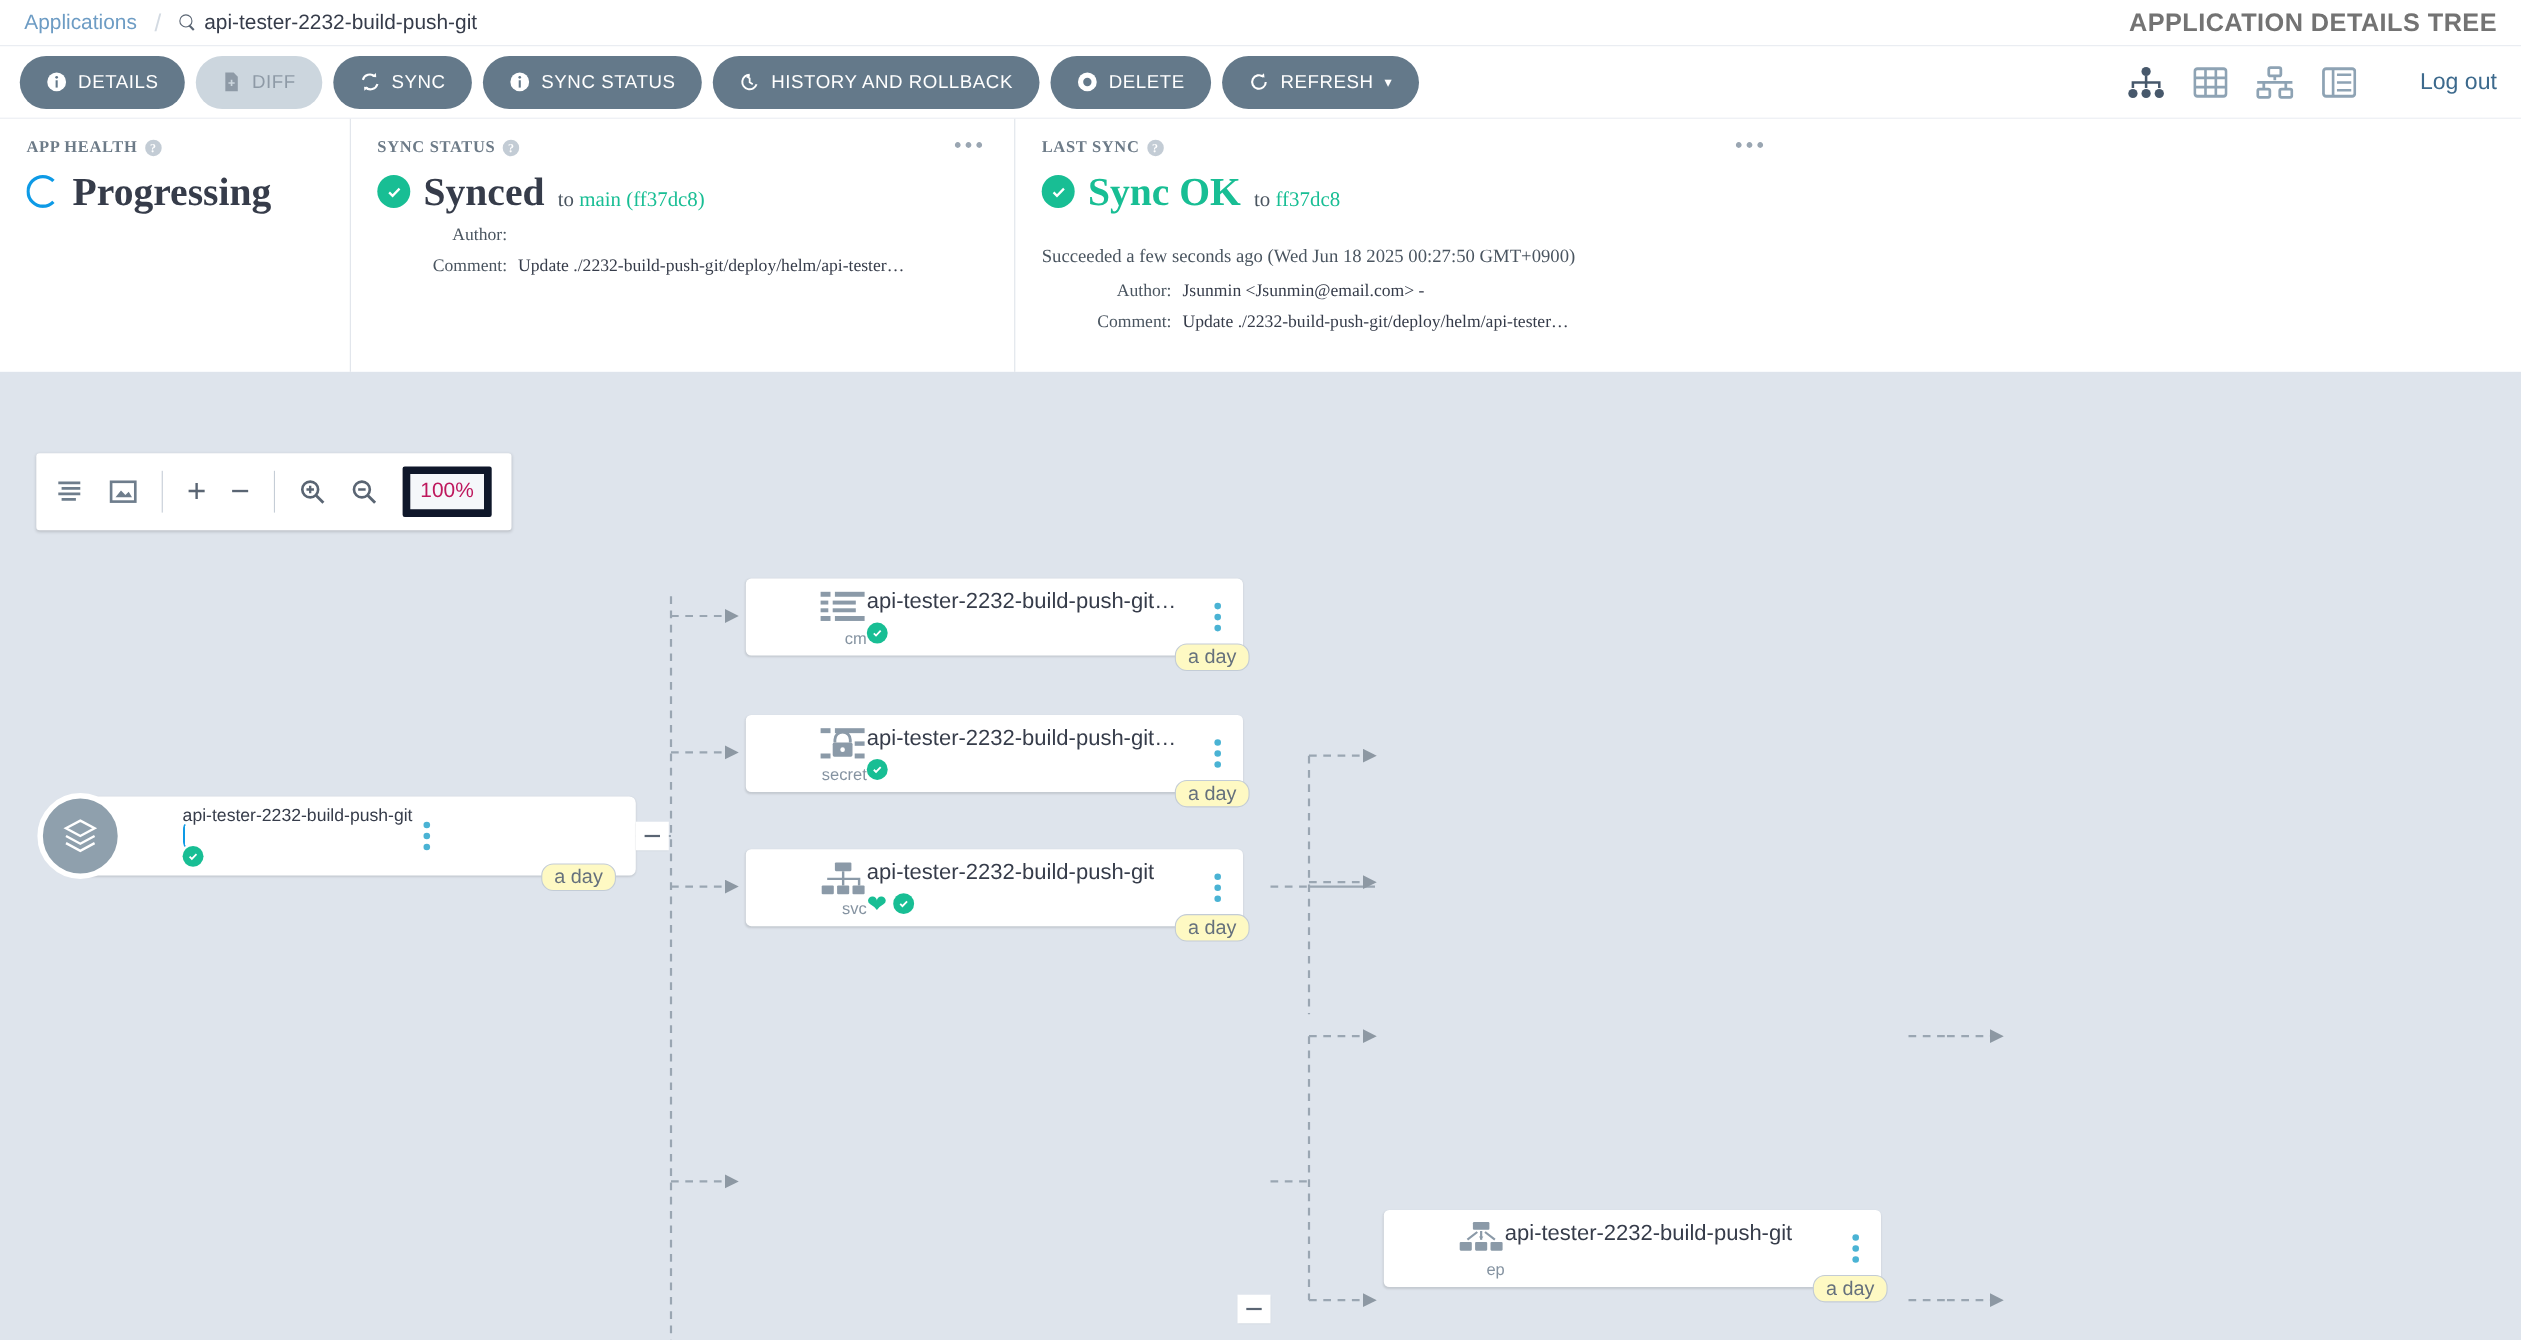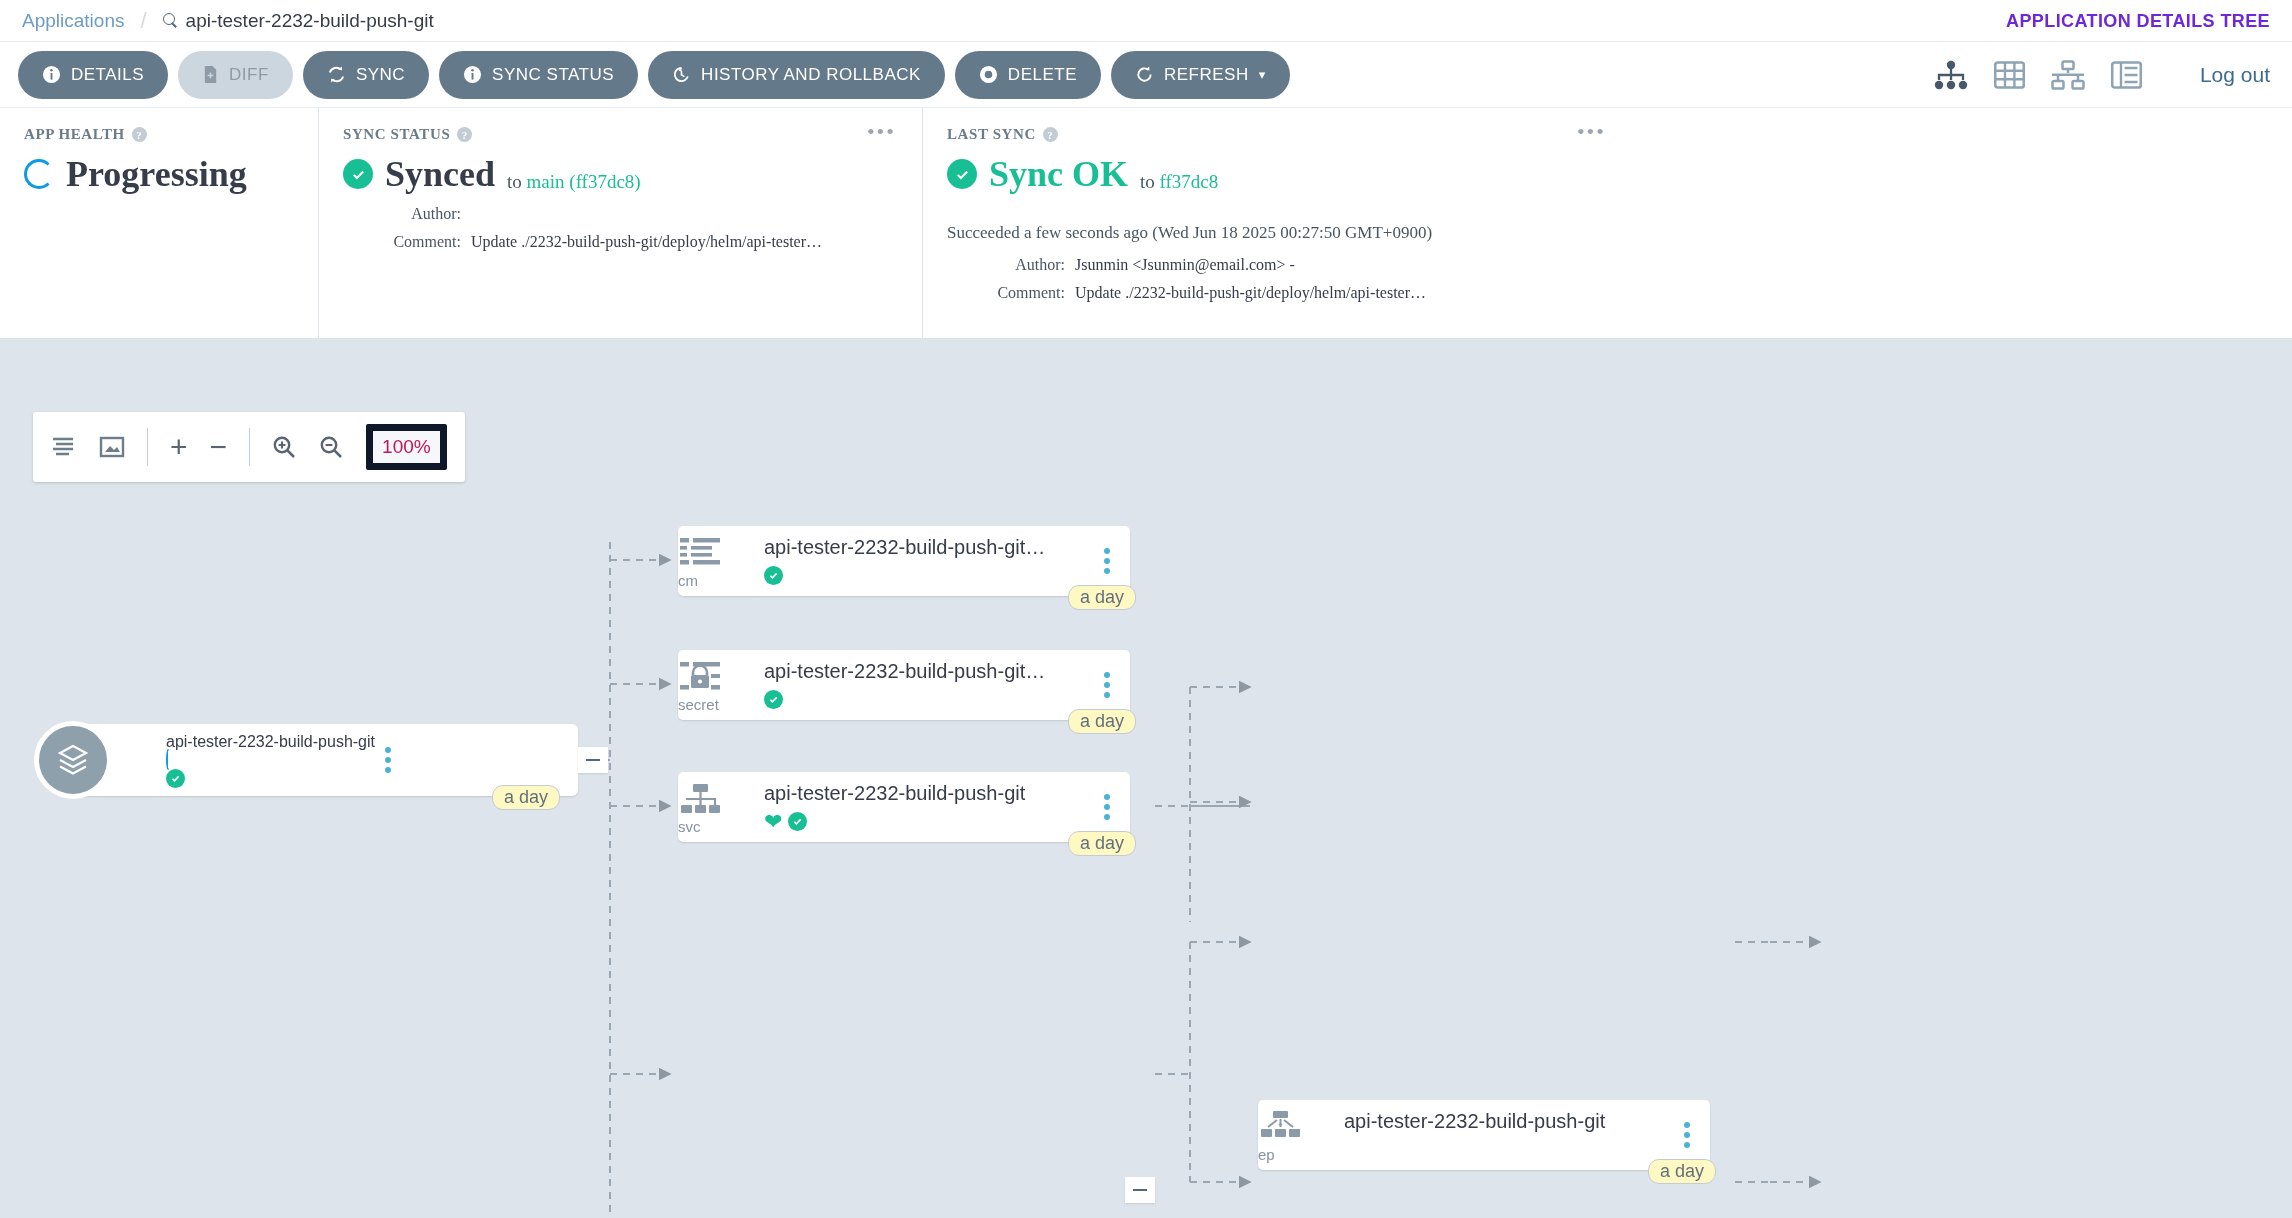--- a/index.html
+++ b/index.html
@@ -31,21 +31,21 @@
   .crumb-cur .mag::before{
     content:""; position:absolute; left:0; top:0; width:10px;height:10px;
     border:1.8px solid #5a6573; border-radius:50%;
   }
   .crumb-cur .mag::after{
     content:""; position:absolute; left:9px; top:9px; width:6px;height:1.8px;
     background:#5a6573; transform:rotate(45deg); transform-origin:left center;
   }
   .details-tree-title {
     position:absolute; right:22px; top:50%; transform:translateY(-50%);
-    color:#6d28d9; font-size:18px; font-weight:bold; letter-spacing:.4px;
+    color:#737373; font-size:23px; font-weight:bold; letter-spacing:.4px;
   }
 
   
   .toolbar {
     height: 66px;
     background:#fff;
     display:flex; align-items:center;
     padding: 0 18px;
     position:relative;
     border-bottom: 1px solid #e8ecf1;
@@ -132,21 +132,21 @@
   .edges { position:absolute; left:0; top:0; width:100%; height:100%; pointer-events:none; }
 
   
   .node {
     position:absolute; background:#fff; border-radius:5px;
     box-shadow: 0 1px 2px rgba(0,0,0,.12);
     display:flex; align-items:center;
   }
   .node .ic {
     width:86px; flex:none; display:flex; flex-direction:column;
-    align-items:flex-start; justify-content:center; gap:2px;
+    align-items:flex-end; justify-content:center; gap:2px;margin-left:24px;
   }
   .node .kind { font-size:15px; color:#8593a1; line-height:1; }
   .node .body { flex:1; min-width:0; padding-right:8px; }
   .node .title {
     font-size:20px; color:#363c4a; white-space:nowrap;
     overflow:hidden; text-overflow:ellipsis;
   }
   .node .badges { display:flex; align-items:center; gap:6px; margin-top:6px; height:22px; }
   .kebab {
     width:26px; flex:none; display:flex; flex-direction:column;

